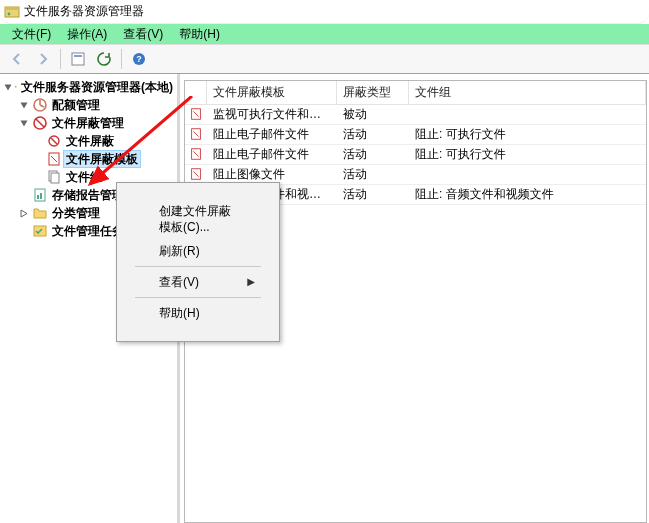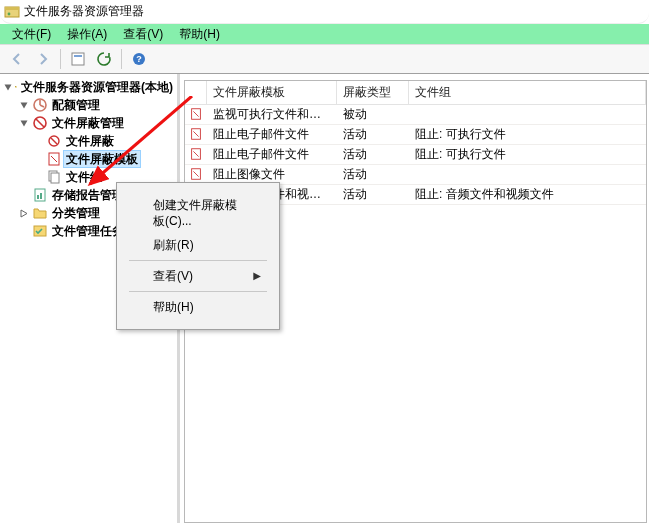--- a/index.html
+++ b/index.html
@@ -115,21 +115,21 @@
   .rows .row .tico { width:22px; display:flex;align-items:center;justify-content:center;}
   .rows .row .tico svg{ width:14px;height:14px;}
   .ctxmenu {
     position: absolute;
     left: 116px;
     top: 182px;
     width: 164px;
     background: #f2f2f2;
     border: 1px solid #a0a0a0;
     box-shadow: 2px 2px 4px rgba(0,0,0,.25);
-    padding: 10px;
+    padding: 16px;
     z-index: 50;
   }
   .ctxmenu .citem {
     padding: 4px 22px 4px 26px;
     cursor: default;
     position: relative;
     line-height: 16px;
   }
   .ctxmenu .csep { height:1px; background:#c8c8c8; margin:3px 2px; }
   .ctxmenu .arrow {

